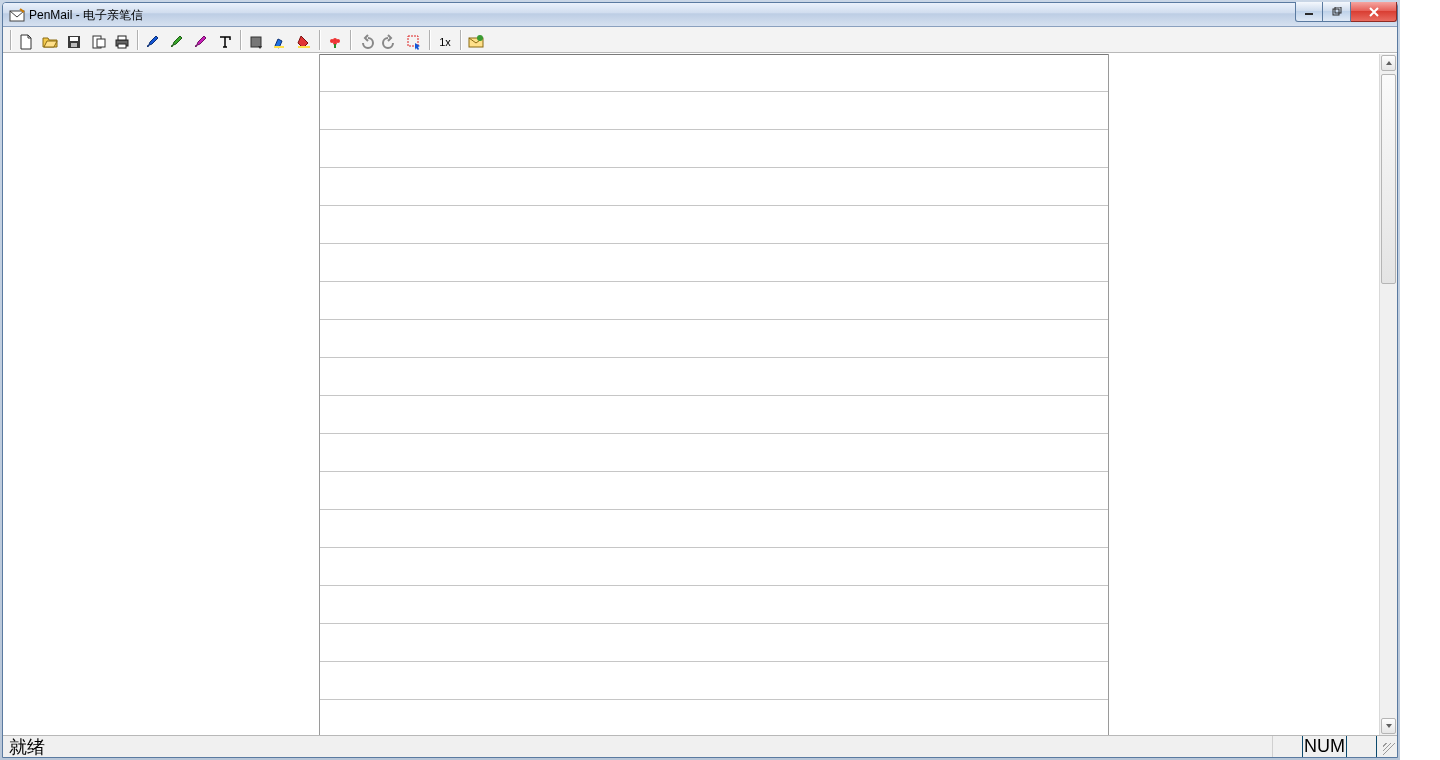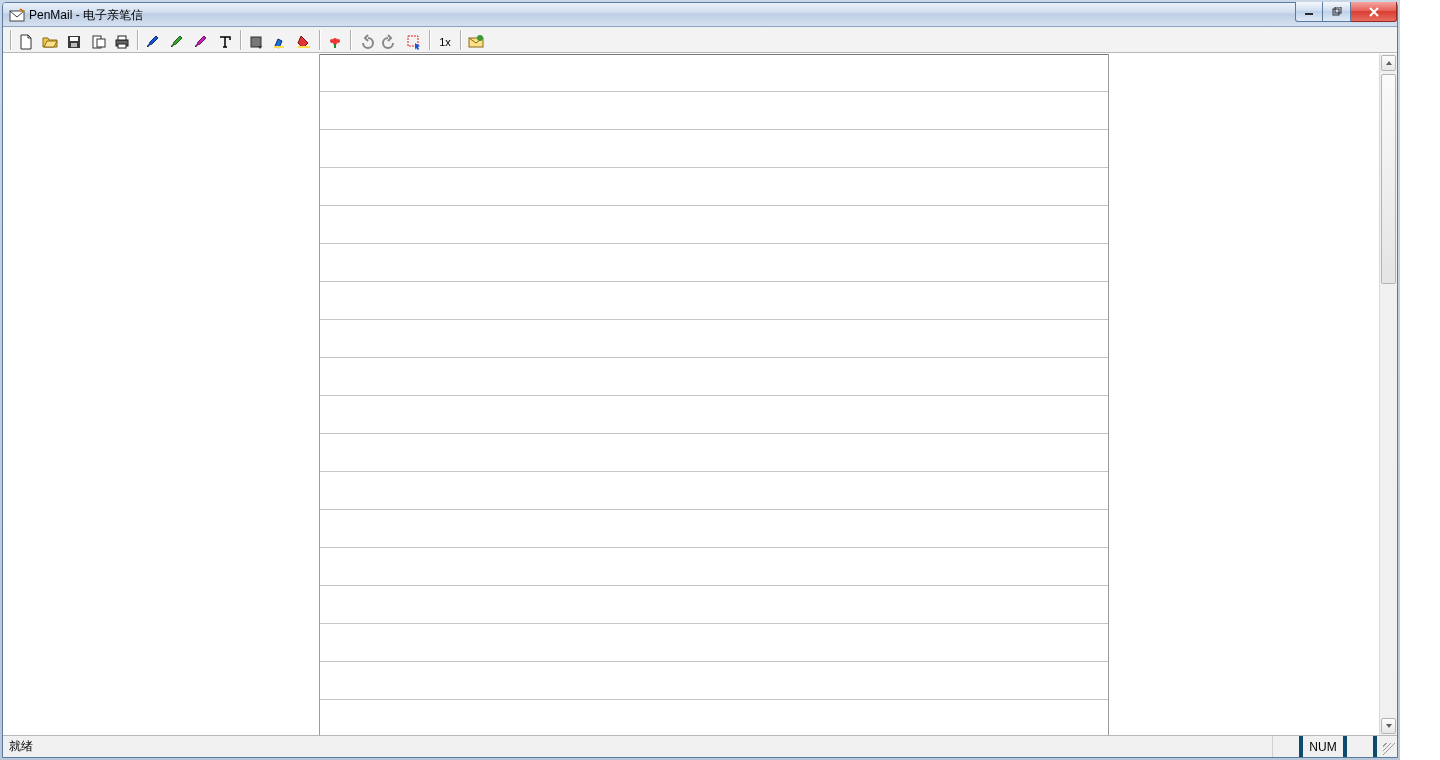--- a/index.html
+++ b/index.html
@@ -112,23 +112,23 @@
   .vs-thumb {
     position:absolute; left:1px; right:1px; top:20px; height:210px;
     background:linear-gradient(#fafafa,#e4e4e4);
     border:1px solid #b5b5b5; border-radius:2px;
   }
 
   
   .statusbar {
     height: 22px; flex: 0 0 22px;
     background:#f0f0f0; border-top:1px solid #b8b8b8;
-    display:flex; align-items:stretch; font-size:12px; color:#000;
-  }
-  .status-cell { padding: 3px 6px; border-right:4px solid #0c4a6e; display:flex; align-items:center;}
+    display:flex; align-items:stretch; font-size:18px; color:#000;
+  }
+  .status-cell { padding: 3px 6px; border-right:1px solid #0c4a6e; display:flex; align-items:center;}
   .status-cell.flex { flex:1; border-right:1px solid #d0d0d0;}
   .status-cell.fixed-sm { width:30px; }
   .status-cell.fixed-md { width:44px; justify-content:center;}
   .status-cell.grip { width:20px; border-right:none; position:relative;}
   .grip-lines {
     position:absolute; right:2px; bottom:2px; width:12px; height:12px;
     background:
       linear-gradient(135deg, transparent 0 2px,#9a9a9a 2px 3px,transparent 3px 5px,#9a9a9a 5px 6px,transparent 6px 8px,#9a9a9a 8px 9px,transparent 9px);
   }
 </style>

